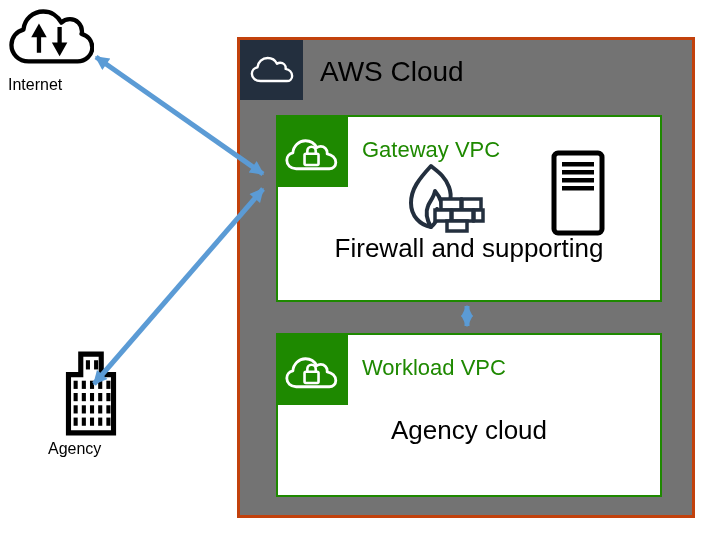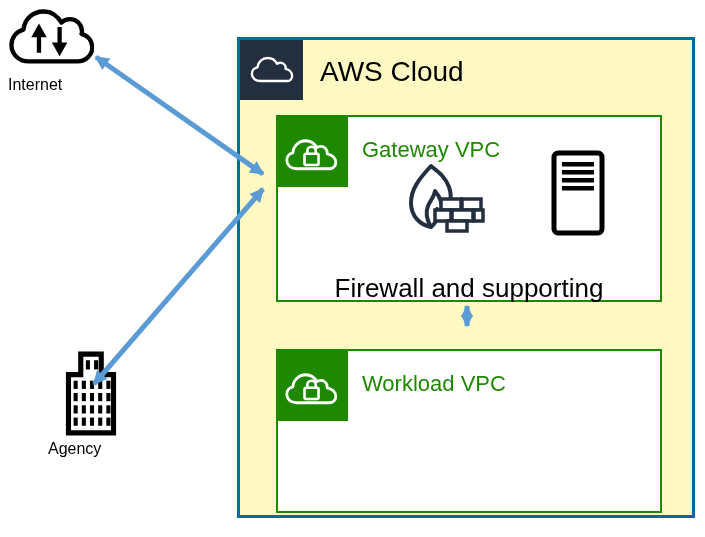--- a/index.html
+++ b/index.html
@@ -15,23 +15,23 @@
 
   
   .node-label { font-size: 16px; color: #000; white-space: nowrap; }
   #internet-group { left: 8px; top: 6px; }
   #agency-group { left: 20px; top: 350px; margin-left: 28px; }
 
   
   #aws-cloud {
     left: 237px; top: 37px;
     width: 458px; height: 481px;
-    border: 3px solid #0369a1;
+    border: 3px solid #c2410c;
     box-sizing: border-box;
-    background: #fef9c3;
+    background: #737373;
     padding-left: 32px;
   }
   #aws-cloud-header-icon {
     left: 0; top: 0;
     width: 63px; height: 60px;
     background: #232F3E;
     display: flex; align-items: center; justify-content: center;
   }
   #aws-cloud-title {
     left: 80px; top: 16px;
@@ -40,40 +40,39 @@
     white-space: nowrap;
   }
 
   
   .vpc-box {
     border: 2px solid #1E8900;
     box-sizing: border-box;
     background: #FFFFFF;
   }
   #gateway-vpc { left: 36px; top: 75px; width: 386px; height: 187px; }
-  #workload-vpc { left: 36px; top: 309px; width: 386px; height: 164px; }
+  #workload-vpc { left: 36px; top: 293px; width: 386px; height: 164px; }
   .vpc-icon-square {
     left: -2px; top: -2px;
     width: 72px; height: 72px;
     background: #1E8900;
     display: flex; align-items: center; justify-content: center;
   }
   .vpc-title {
     left: 84px; top: 20px;
     font-size: 22px;
     color: #1E8900;
     white-space: nowrap;
   }
   .vpc-desc {
     left: 0; width: 100%;
     text-align: center;
     font-size: 26px;
     line-height: 31px;
     color: #000;
-    margin-top: 40px;
   }
   #gateway-vpc .vpc-desc { top: 116px; }
   #workload-vpc .vpc-desc { top: 80px; }
 
   #firewall-icon-wrap { left: 123px; top: 44px; }
   #server-icon-wrap { left: 272px; top: 32px; }
 
   
   #arrows-overlay {
     left: 0; top: 0;
@@ -179,20 +178,21 @@
   <div class="abs vpc-box" id="workload-vpc">
     <div class="abs vpc-icon-square">
       <svg width="56" height="44" viewBox="0 0 60 46">
         <path d="M13 42 C7 42 3 37.8 3 33 C3 29 5.7 25.8 9.5 25 C10 17.5 16 12 23 12 C28.3 12 32.9 15 35 19.5 C36.2 18.6 37.7 18.1 39.3 18.1 C43.2 18.1 46.3 21.2 46.3 25 L46.2 26 C51.5 26.8 55.5 30.6 55.5 35.2 C55.5 39 52.5 42 48.6 42 Z" fill="none" stroke="#FFFFFF" stroke-width="3" stroke-linejoin="round"></path>
         <rect x="22" y="26" width="15" height="12" rx="1.5" fill="none" stroke="#FFFFFF" stroke-width="2.8"></rect>
         <path d="M25 26 V23 a4.5 4.5 0 0 1 9 0 V26" fill="none" stroke="#FFFFFF" stroke-width="2.8"></path>
       </svg>
     </div>
     <div class="abs vpc-title">Workload VPC</div>
     <div class="abs vpc-desc">
+      <span style="display:block">Agency cloud</span>
     </div>
   </div>
 </div>
 
 <svg class="abs" id="arrows-overlay" width="705" height="537" viewBox="0 0 705 537">
   <defs>
     <marker id="ah" viewBox="0 0 10 10" refX="9" refY="5" markerWidth="16" markerHeight="14" orient="auto-start-reverse" markerUnits="userSpaceOnUse">
       <path d="M0 0 L10 5 L0 10 Z" fill="#5B9BD5"></path>
     </marker>
     <marker id="ahs" viewBox="0 0 10 10" refX="9" refY="5" markerWidth="12" markerHeight="13" orient="auto-start-reverse" markerUnits="userSpaceOnUse">

